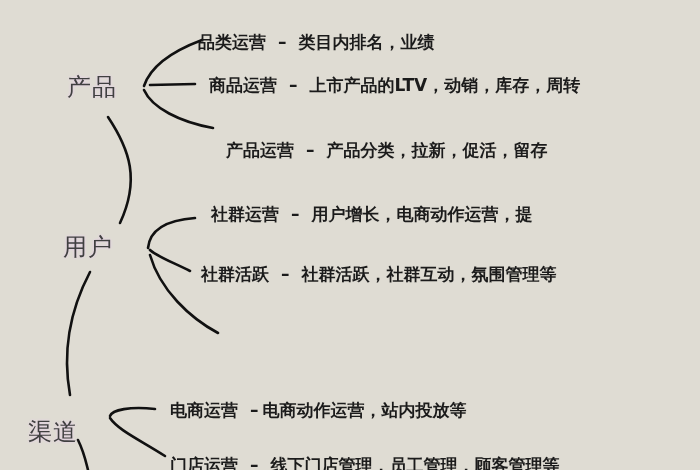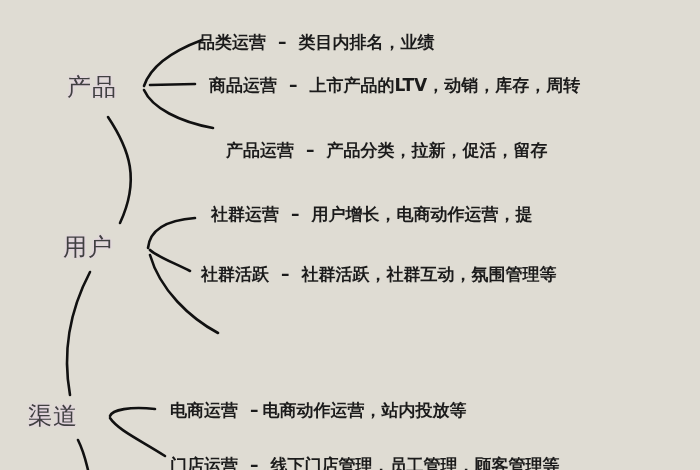--- a/index.html
+++ b/index.html
@@ -70,21 +70,21 @@
 
   <div class="cat" style="left:51px; top:231px;margin-left:12px;">用户</div>
 
   <div class="item" style="left:211px; top:202px;">
     <span>社群运营</span><span class="sep">–</span><span>用户增长，电商动作运营，提</span>
   </div>
   <div class="item" style="left:201px; top:262px;">
     <span>社群活跃</span><span class="sep">–</span><span>社群活跃，社群互动，氛围管理等</span>
   </div>
 
-  <div class="cat" style="left:28px; top:400px;">渠道</div>
+  <div class="cat" style="left:28px; top:416px;">渠道</div>
 
   <div class="item" style="left:170px; top:398px;">
     <span>电商运营</span><span class="sep" style="margin:0 4px 0 12px;">–</span><span>电商动作运营，站内投放等</span>
   </div>
   <div class="item" style="left:170px; top:453px;">
     <span>门店运营</span><span class="sep">–</span><span>线下门店管理，员工管理，顾客管理等</span>
   </div>
 
 </div>
 

